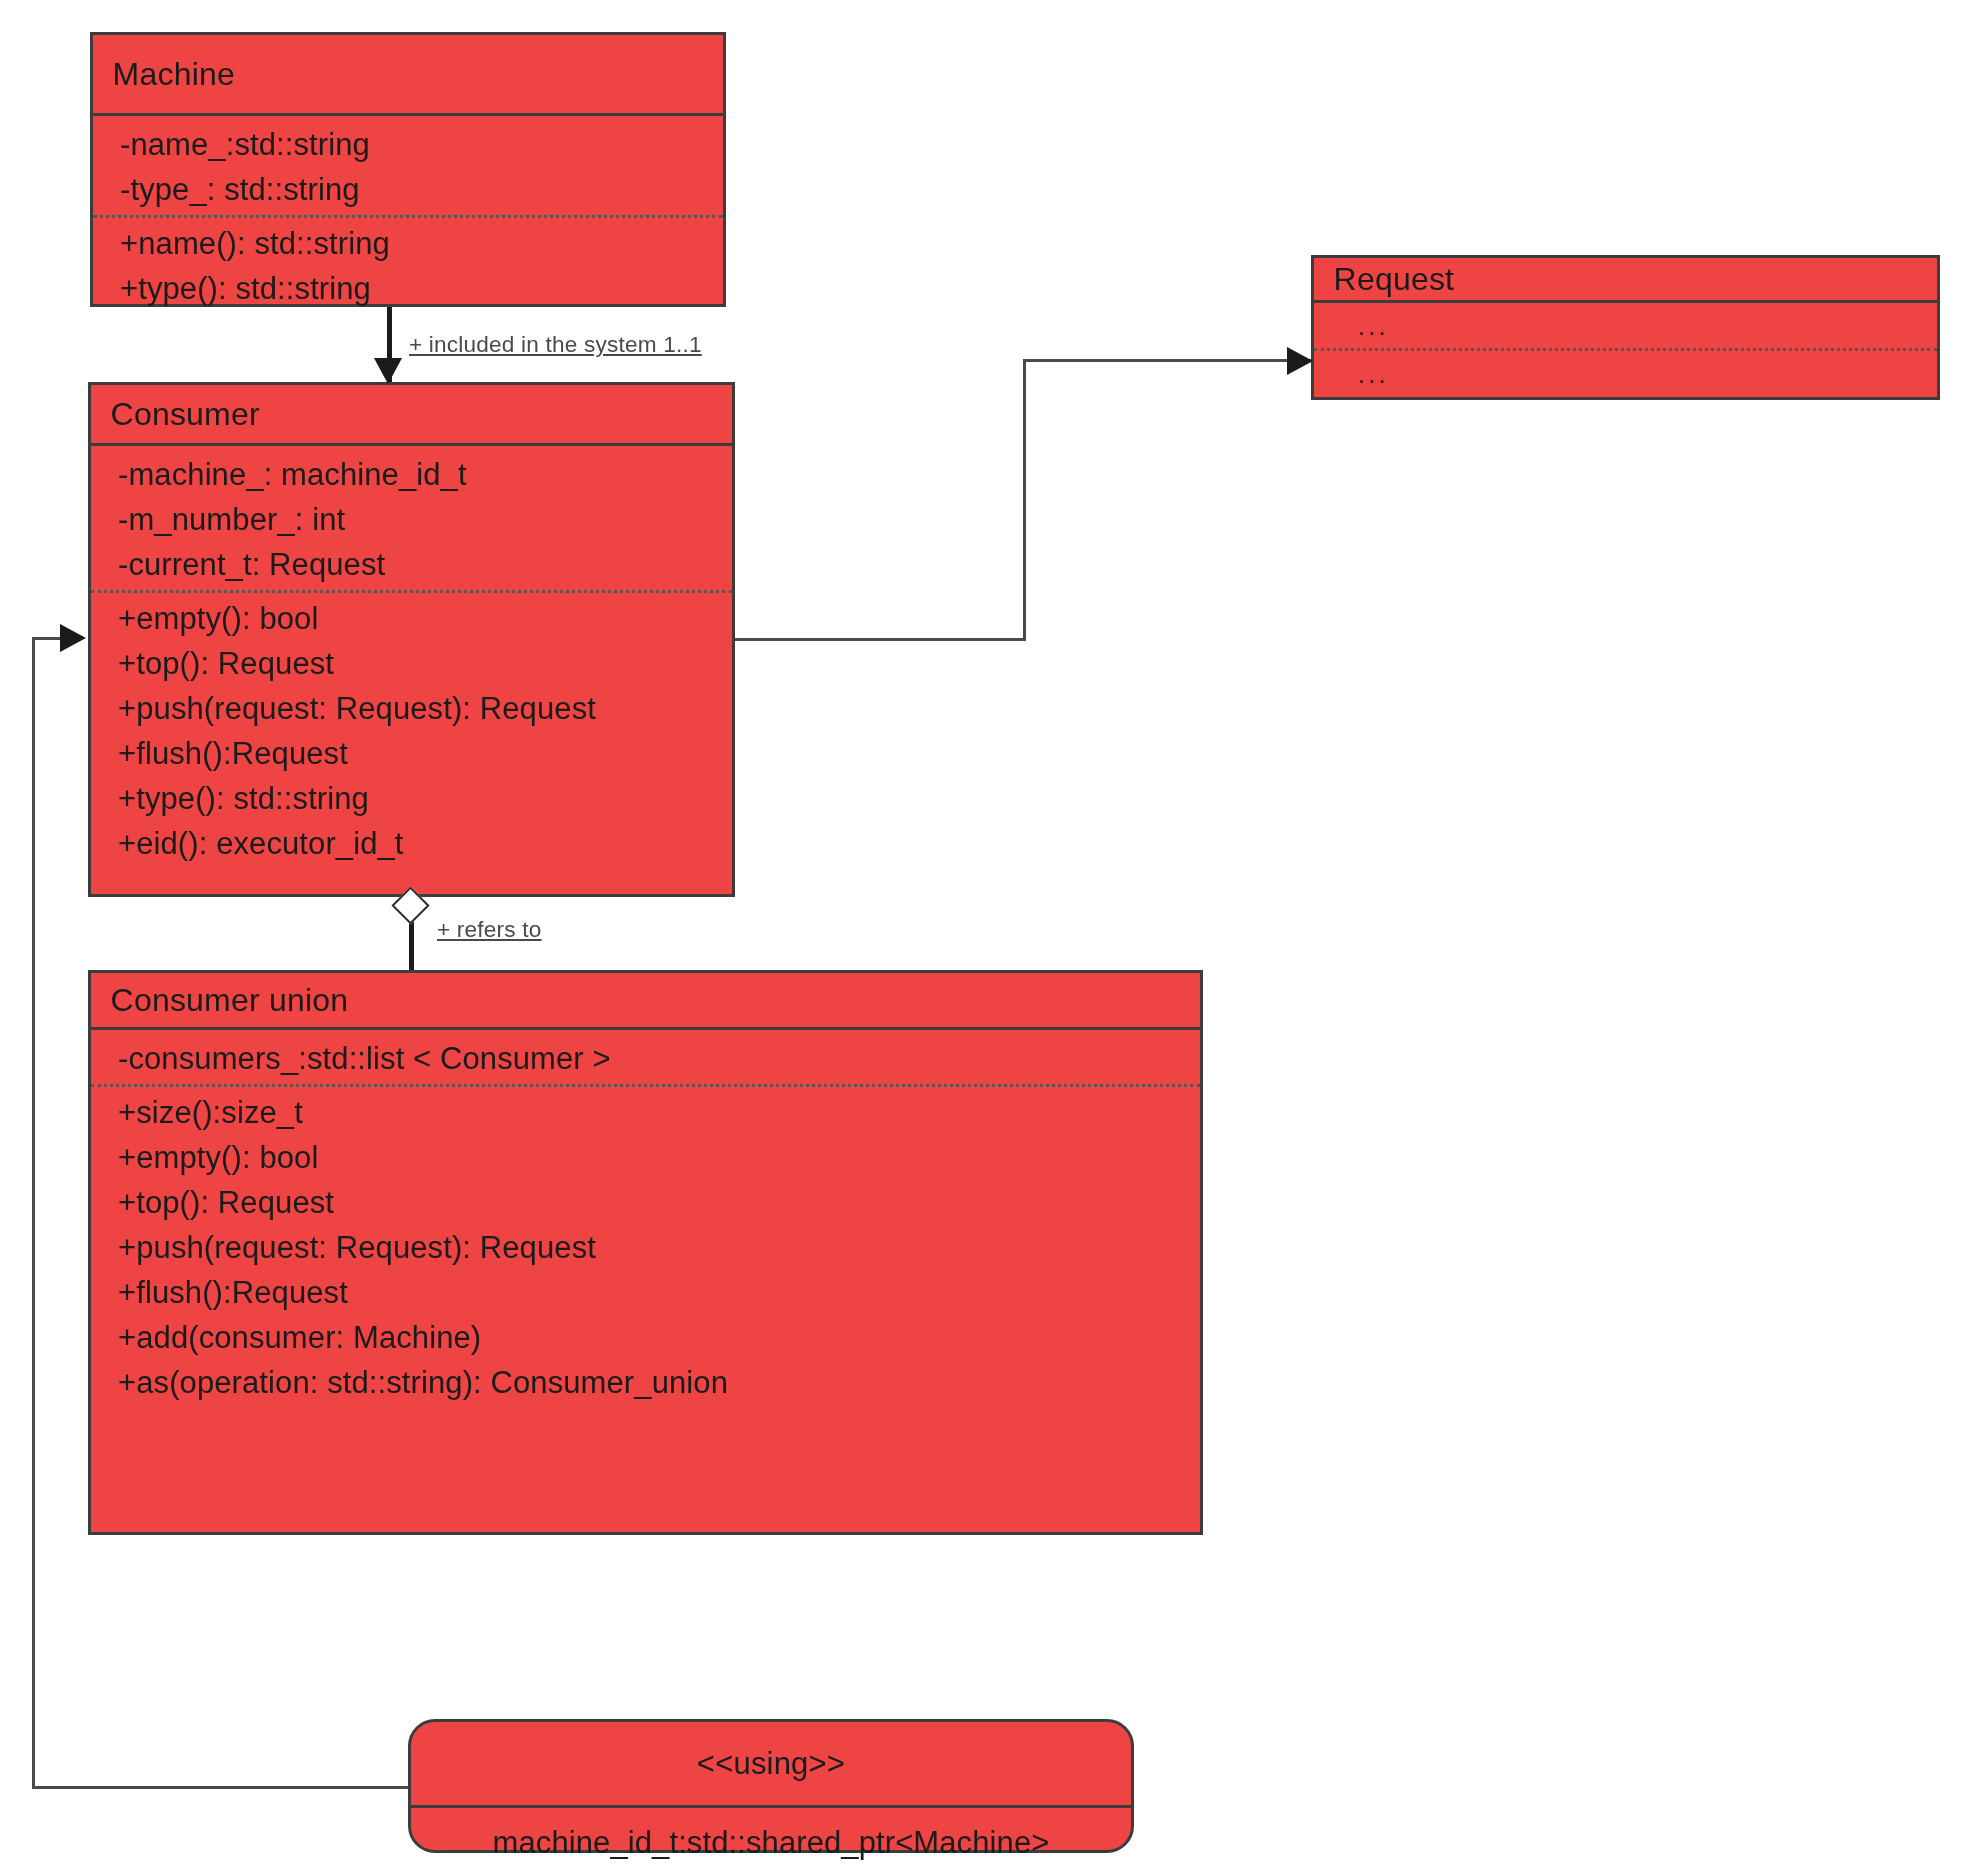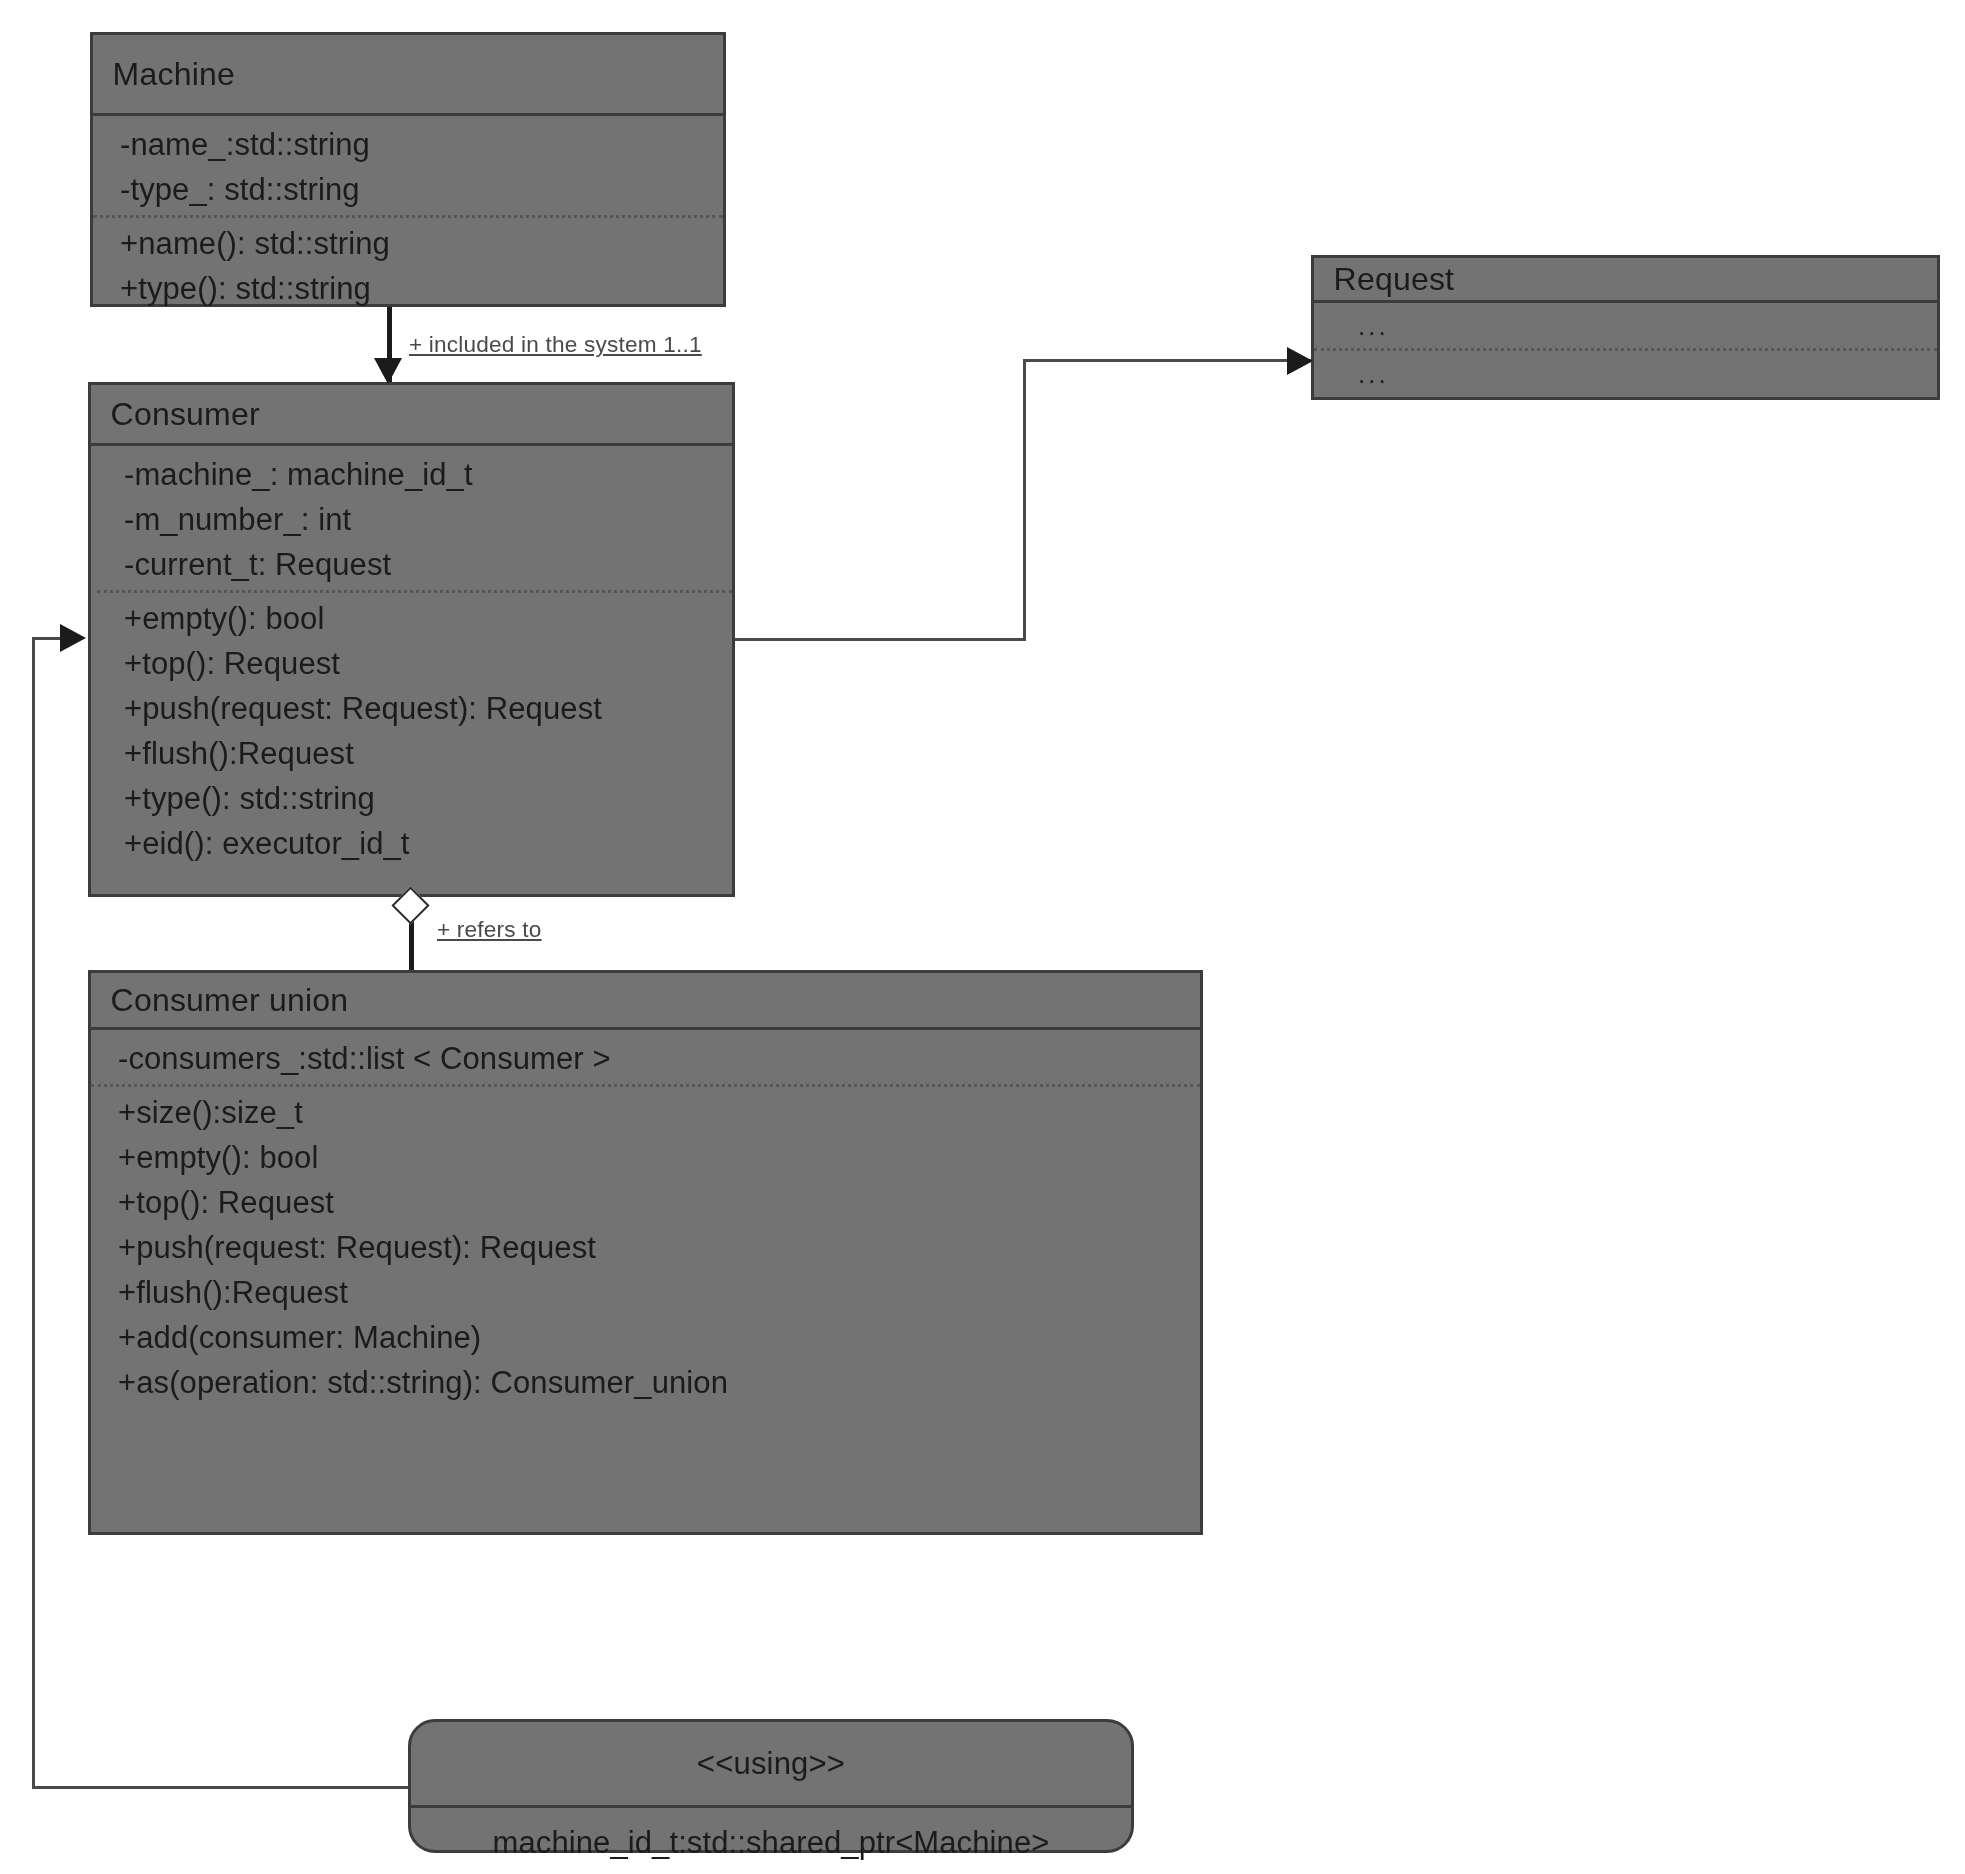--- a/index.html
+++ b/index.html
@@ -13,21 +13,21 @@
     height: 1875px;
     background: #ffffff;
     font-family: "Liberation Sans", sans-serif;
     overflow: hidden;
   }
 
   
   .uml-class {
     position: absolute;
     box-sizing: border-box;
-    background: #737373;
+    background: #ef4444;
     border: 3px solid #3c3c3c;
     z-index: 5;
   }
   .uml-title {
     box-sizing: border-box;
     display: flex;
     align-items: center;
     font-size: 32px;
     color: #1b1b1b;
     border-bottom: 3px solid #3c3c3c;
@@ -129,21 +129,21 @@
       <div class="uml-row">-name_:std::string</div>
       <div class="uml-row">-type_: std::string</div>
       <div class="uml-sep"></div>
       <div class="uml-row">+name(): std::string</div>
       <div class="uml-row">+type(): std::string</div>
     </div>
   </div>
 
   <div class="uml-class" style="left:88px; top:382px; width:647px; height:515px;">
     <div class="uml-title" style="height:61px;">Consumer</div>
-    <div class="uml-body" style="height:448px;padding-left:6px;">
+    <div class="uml-body" style="height:448px;">
       <div class="uml-row">-machine_: machine_id_t</div>
       <div class="uml-row">-m_number_: int</div>
       <div class="uml-row">-current_t: Request</div>
       <div class="uml-sep"></div>
       <div class="uml-row">+empty(): bool</div>
       <div class="uml-row">+top(): Request</div>
       <div class="uml-row">+push(request: Request): Request</div>
       <div class="uml-row">+flush():Request</div>
       <div class="uml-row">+type(): std::string</div>
       <div class="uml-row">+eid(): executor_id_t</div>

